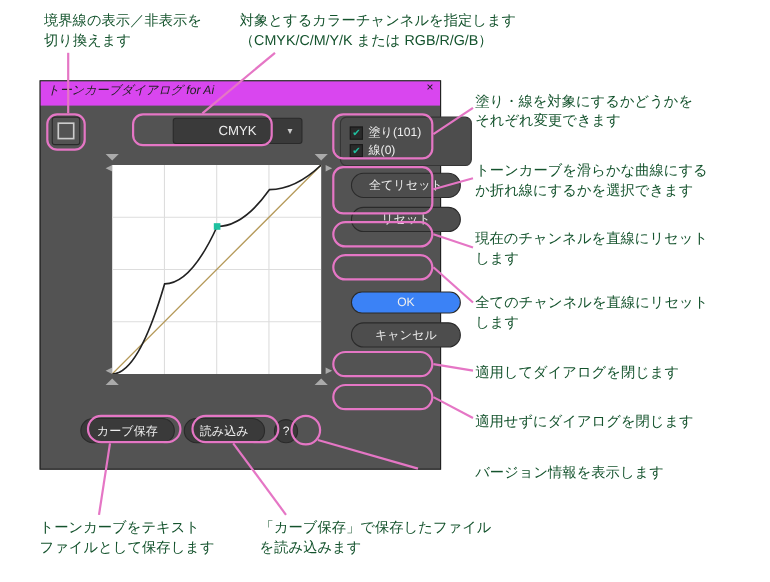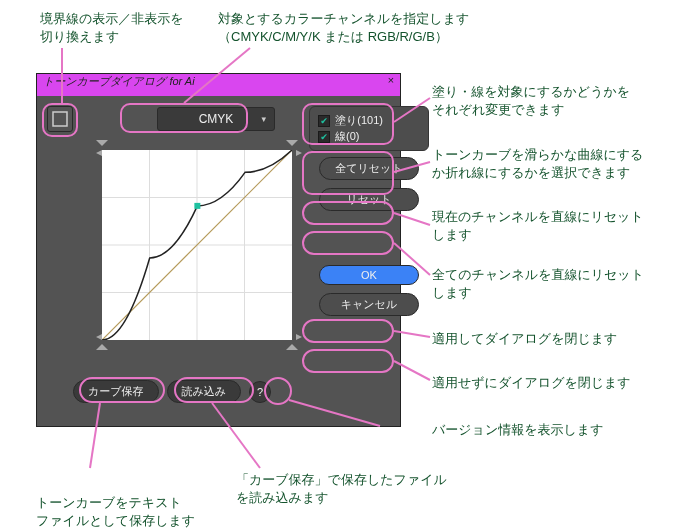--- a/index.html
+++ b/index.html
@@ -144,21 +144,21 @@
 
 <div class="annot" style="left:40px; top:10px;">境界線の表示／非表示を<br>切り換えます</div>
 <div class="annot" style="left:218px; top:10px;">対象とするカラーチャンネルを指定します<br>（CMYK/C/M/Y/K または RGB/R/G/B）</div>
 <div class="annot" style="left:432px; top:83px;">塗り・線を対象にするかどうかを<br>それぞれ変更できます</div>
 <div class="annot" style="left:432px; top:146px;">トーンカーブを滑らかな曲線にする<br>か折れ線にするかを選択できます</div>
 <div class="annot" style="left:432px; top:208px;">現在のチャンネルを直線にリセット<br>します</div>
 <div class="annot" style="left:432px; top:266px;">全てのチャンネルを直線にリセット<br>します</div>
 <div class="annot" style="left:432px; top:330px;">適用してダイアログを閉じます</div>
 <div class="annot" style="left:432px; top:374px;">適用せずにダイアログを閉じます</div>
 <div class="annot" style="left:432px; top:421px;">バージョン情報を表示します</div>
-<div class="annot" style="left:36px; top:471px;margin-top:23px;">トーンカーブをテキスト<br>ファイルとして保存します</div>
+<div class="annot" style="left:36px; top:471px;">トーンカーブをテキスト<br>ファイルとして保存します</div>
 <div class="annot" style="left:236px; top:471px;">「カーブ保存」で保存したファイル<br>を読み込みます</div>
 
 <div class="dialog">
   <div class="titlebar">
     <span>トーンカーブダイアログ for Ai</span>
     <span>×</span>
   </div>
   <div class="dlg-body" style="height:330px;">
     <div class="row1">
       <div class="toggle-border">

